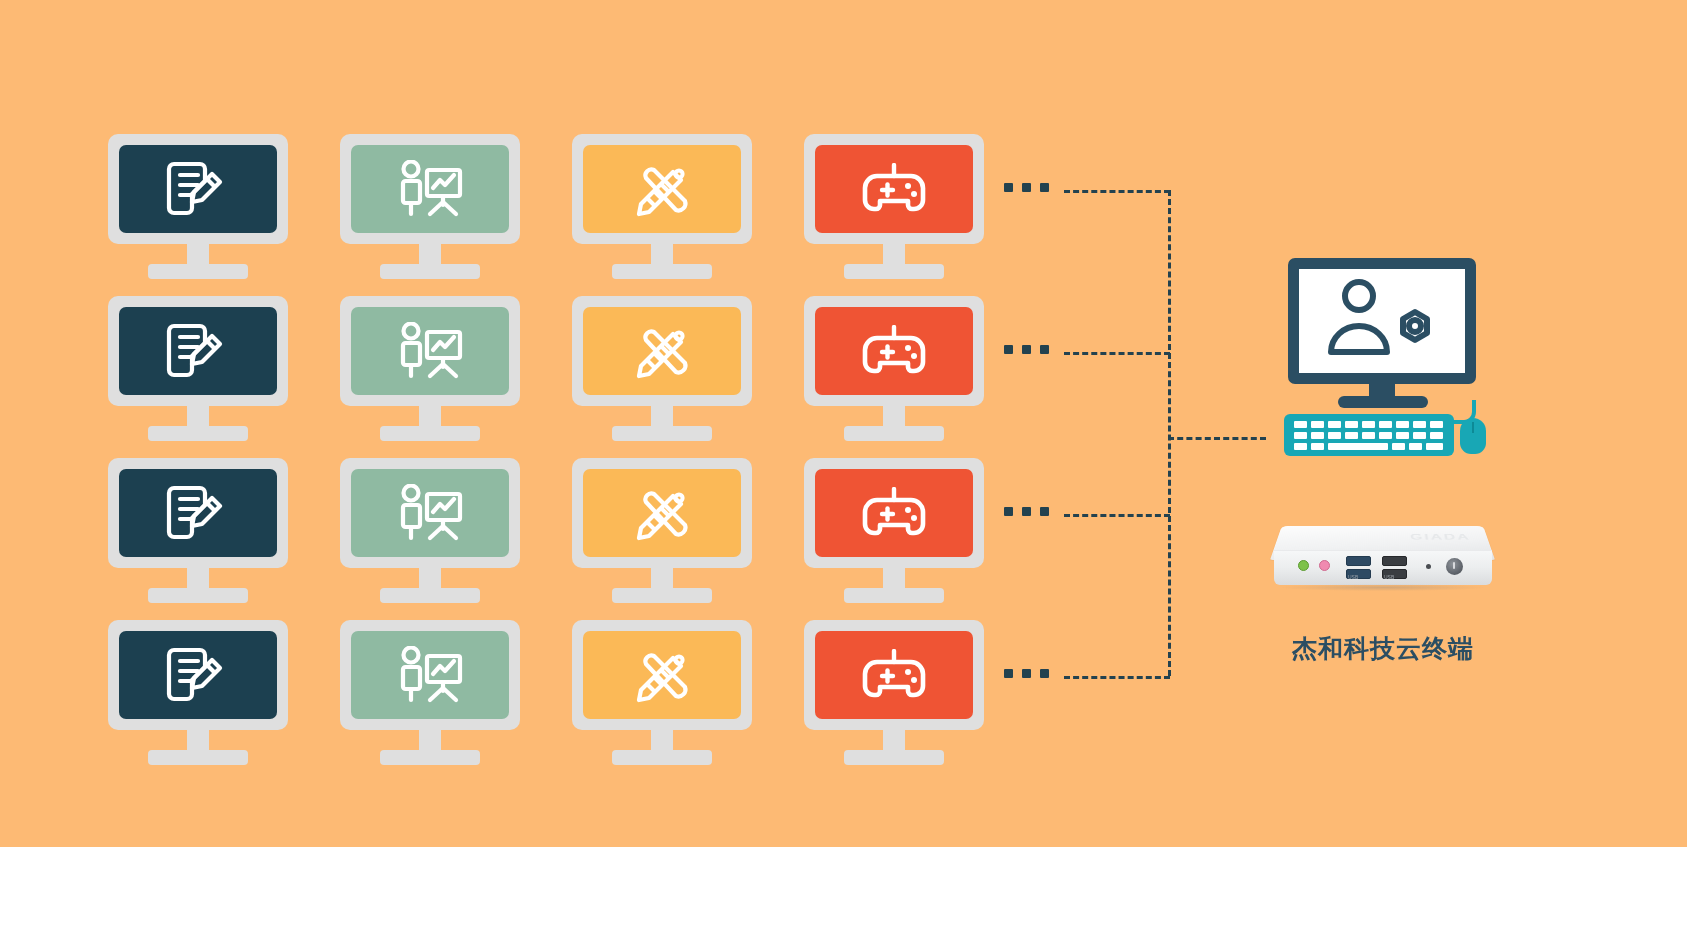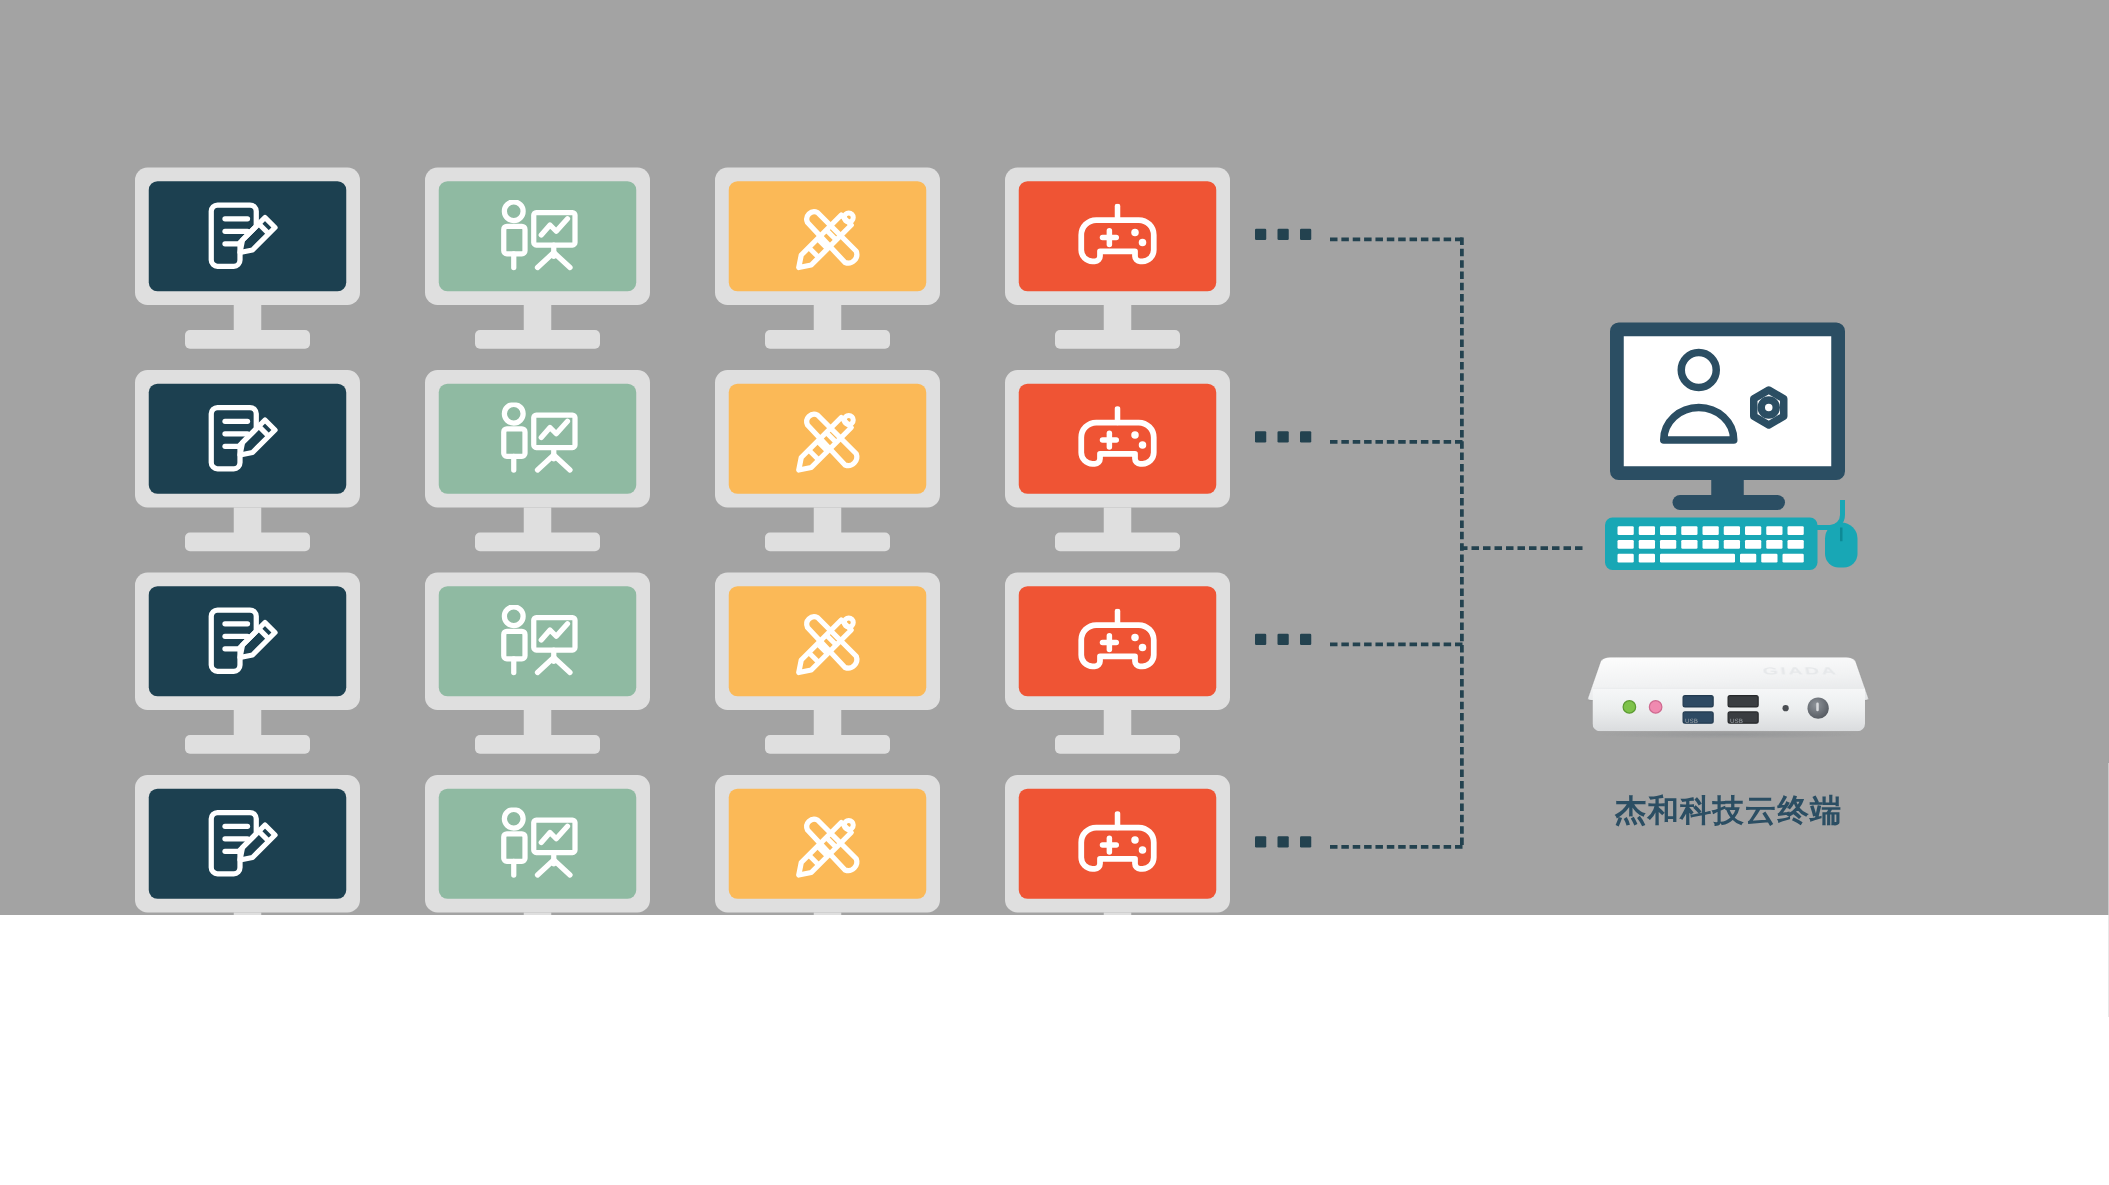--- a/index.html
+++ b/index.html
@@ -4,22 +4,22 @@
 <style>
   html, body {
     margin: 0;
     padding: 0;
     background: #ffffff;
     font-family: "Liberation Sans", "DejaVu Sans", sans-serif;
   }
   #canvas {
     position: relative;
     width: 1687px;
-    height: 732px;
-    background: #a3a3a3;
+    height: 847px;
+    background: #fdba74;
     overflow: hidden;
   }
 
   
   .client {
     position: absolute;
     width: 180px;
     height: 145px;
   }
   .mon-bezel {

